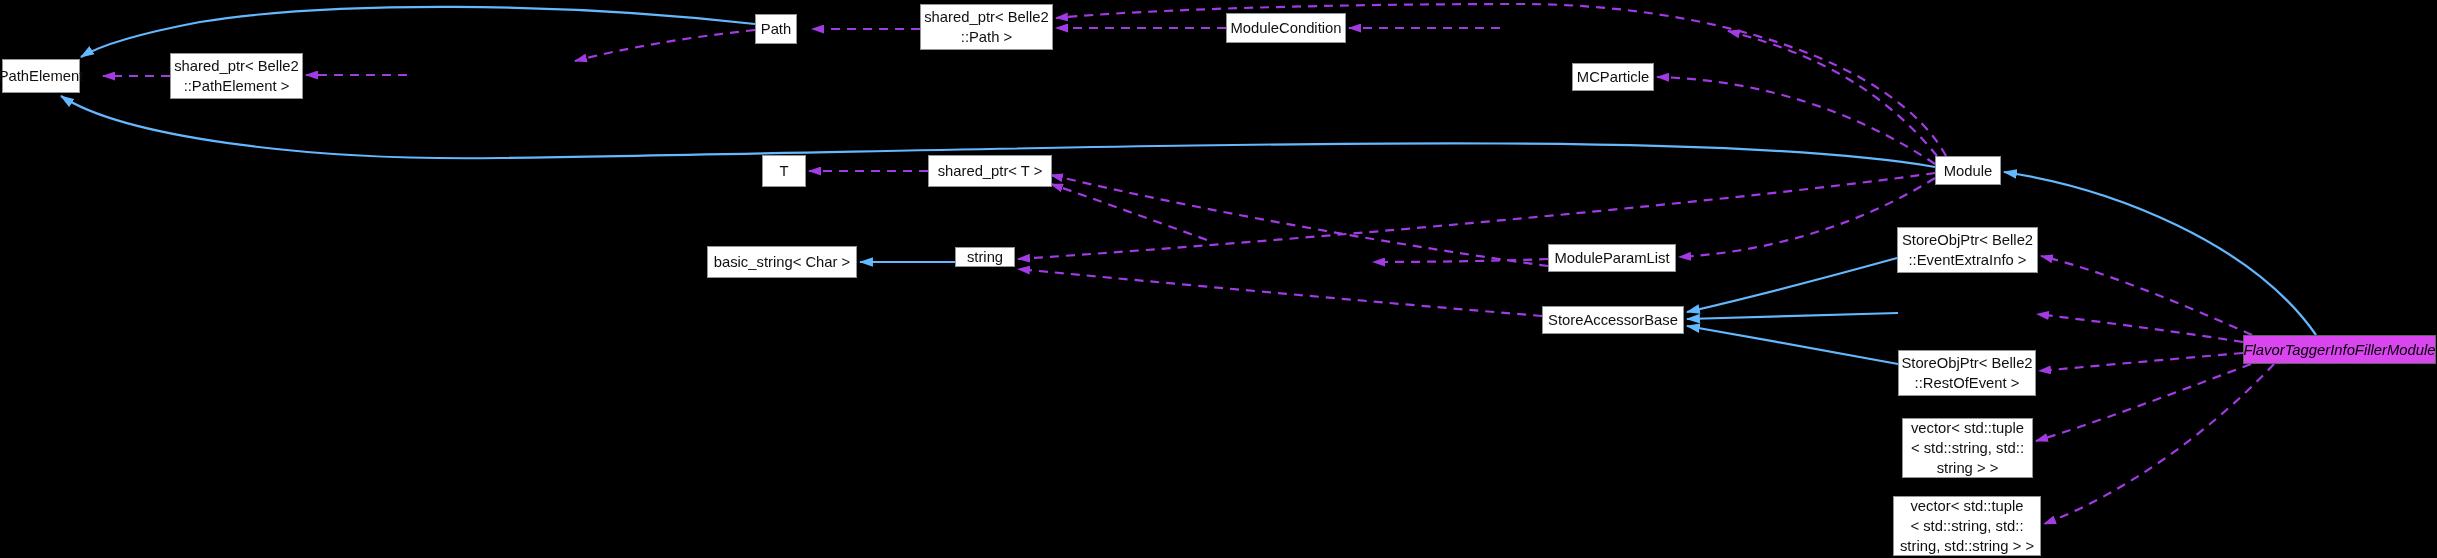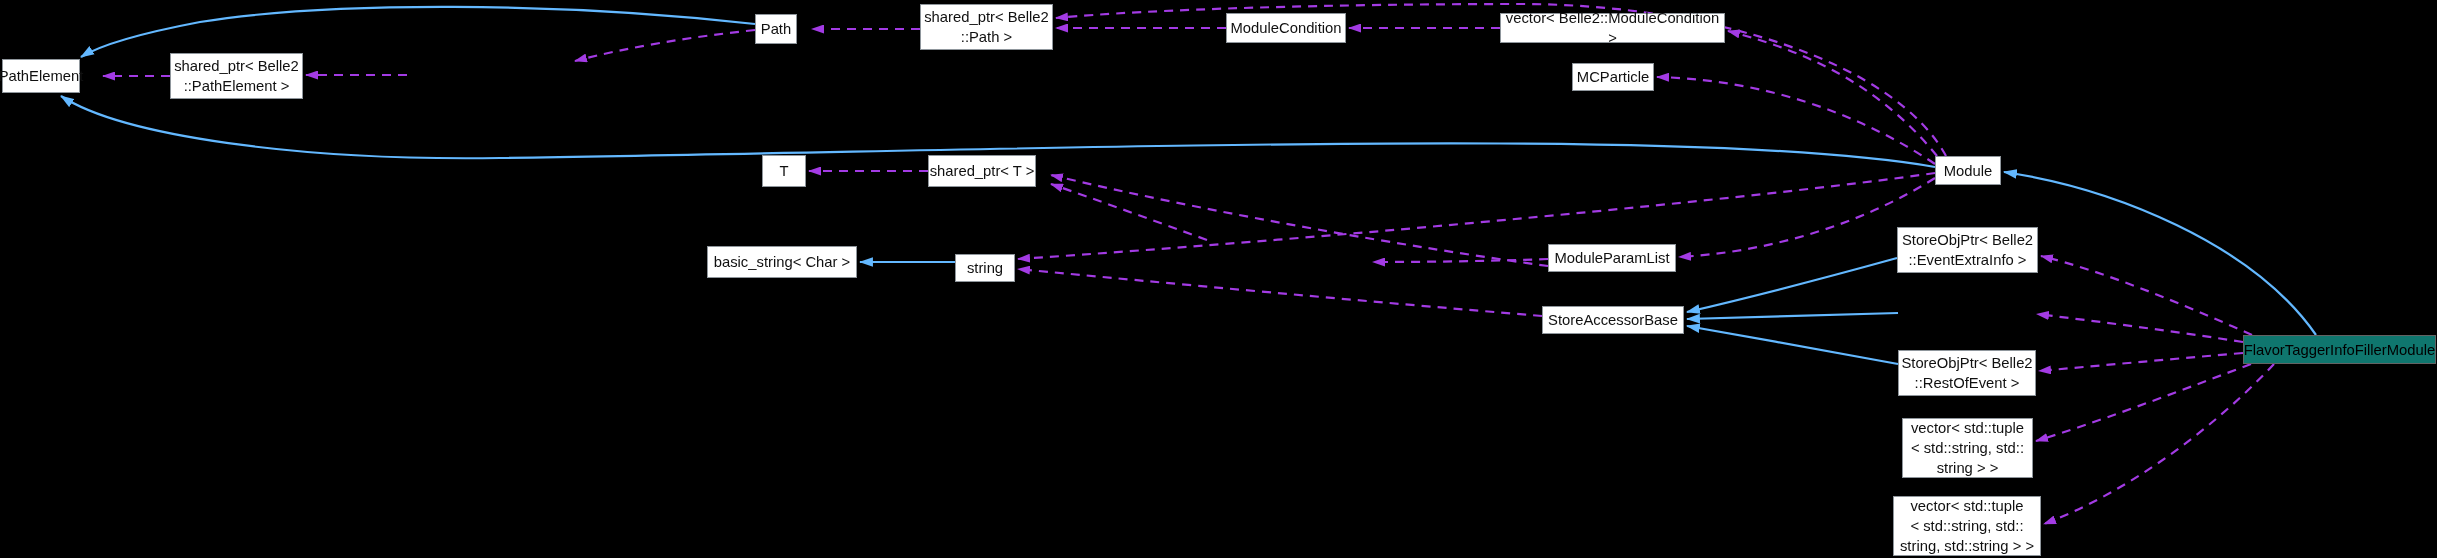--- a/index.html
+++ b/index.html
@@ -18,23 +18,24 @@
     border:1.4px solid #8f969c;
     color:#101010;
     display:flex;align-items:center;justify-content:center;
     text-align:center;
     font-size:14.8px;line-height:20px;
     white-space:pre-line;
     box-sizing:border-box;
     cursor:pointer;
   }
   .node.main{
-    background:#0f766e;
+    background:#d946ef;
     border:1.6px solid #636363;
     color:#000;
+    font-style:italic;
   }
 </style>
 </head>
 <body>
 
 <div id="canvas">
 
   <svg id="edges" width="2437" height="558" viewBox="0 0 2437 558">
     <defs>
       <marker id="arrowP" viewBox="0 0 13 9" refX="12" refY="4.5" markerWidth="13" markerHeight="9" markerUnits="userSpaceOnUse" orient="auto">
@@ -86,33 +87,32 @@
 ::PathElement &gt;</div>
 
 
   <div class="node" style="left:755px;top:14px;width:42px;height:30px">Path</div>
 
   <div class="node" style="left:920px;top:4px;width:133px;height:46px">shared_ptr&lt; Belle2
 ::Path &gt;</div>
 
   <div class="node" style="left:1226px;top:13px;width:120px;height:30px">ModuleCondition</div>
 
-  <div class="node" style="left:1500px;top:13px;width:225px;height:30px">vector&lt; Belle2::ModuleCondition &gt;</div>
 
   <div class="node" style="left:1572px;top:63px;width:82px;height:28px">MCParticle</div>
 
   <div class="node" style="left:762px;top:155px;width:44px;height:32px">T</div>
 
-  <div class="node" style="left:928px;top:155px;width:108px;height:32px">shared_ptr&lt; T &gt;</div>
+  <div class="node" style="left:928px;top:155px;width:124px;height:32px">shared_ptr&lt; T &gt;</div>
 
   <div class="node" style="left:1935px;top:156px;width:66px;height:29px">Module</div>
 
   <div class="node" style="left:707px;top:246px;width:150px;height:32px">basic_string&lt; Char &gt;</div>
 
-  <div class="node" style="left:955px;top:254px;width:60px;height:28px">string</div>
+  <div class="node" style="left:955px;top:247px;width:60px;height:20px">string</div>
 
 
   <div class="node" style="left:1548px;top:244px;width:128px;height:28px">ModuleParamList</div>
 
   <div class="node" style="left:1542px;top:306px;width:142px;height:28px">StoreAccessorBase</div>
 
   <div class="node" style="left:1897px;top:227px;width:141px;height:46px">StoreObjPtr&lt; Belle2
 ::EventExtraInfo &gt;</div>
 
 

